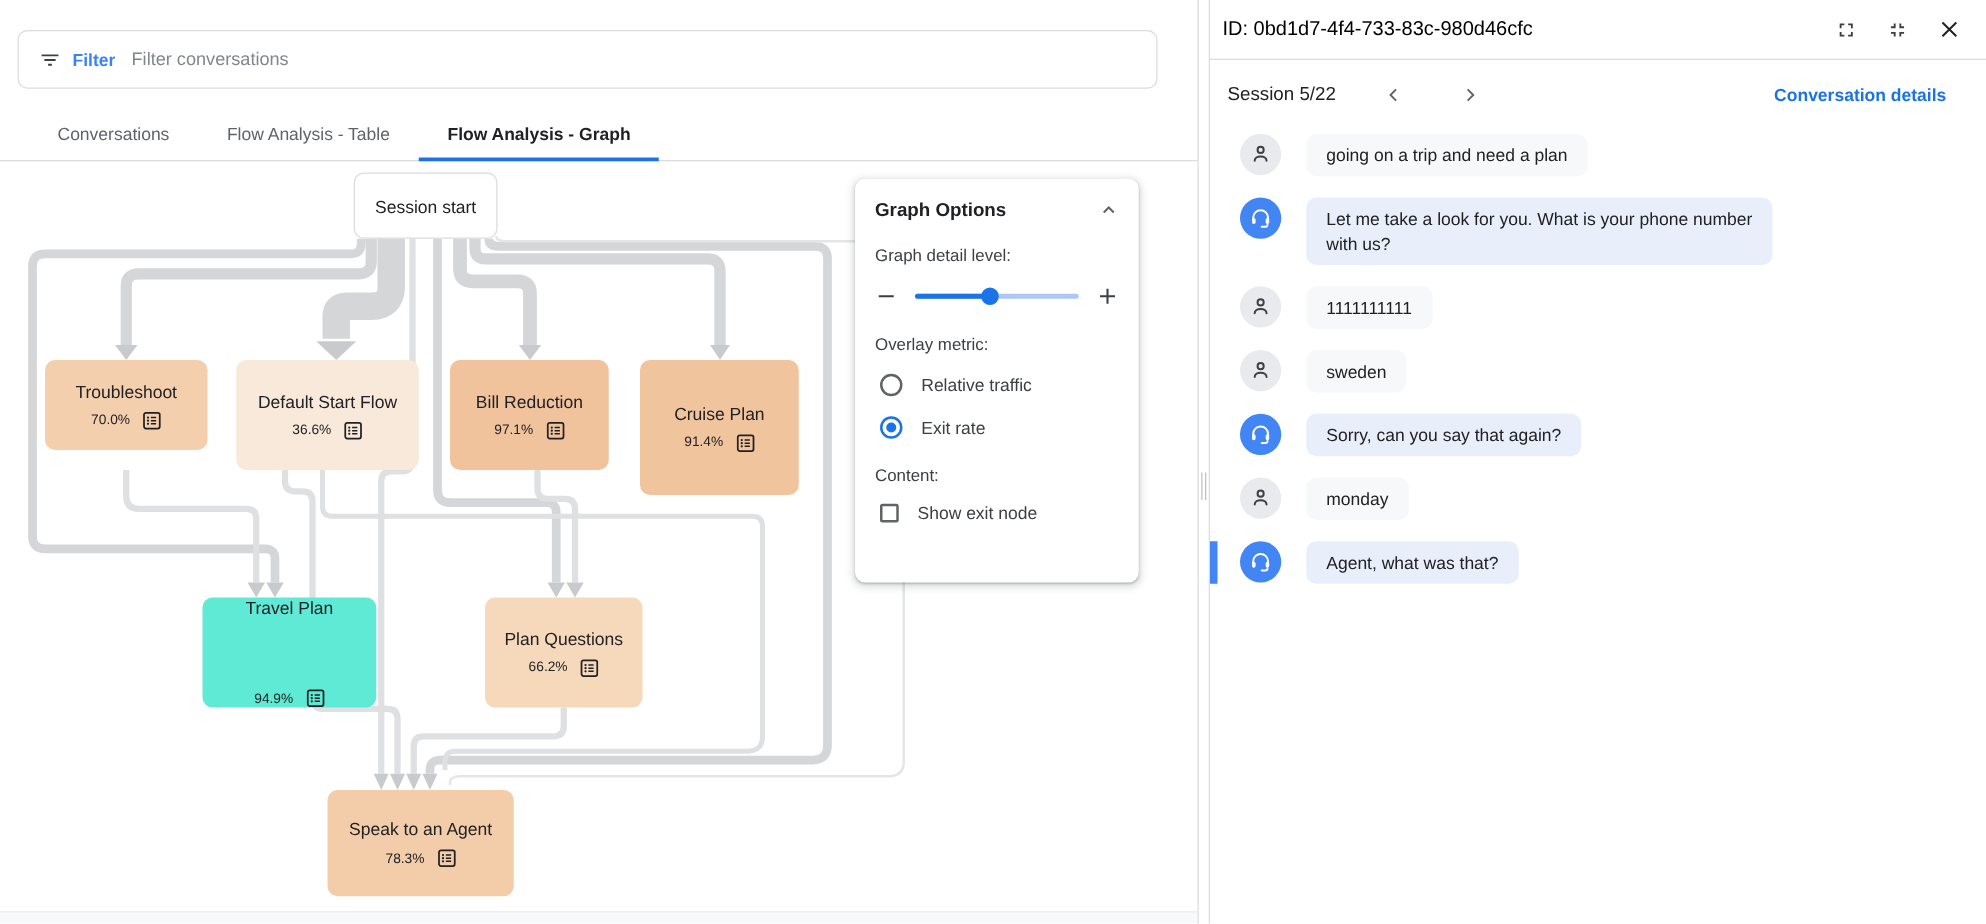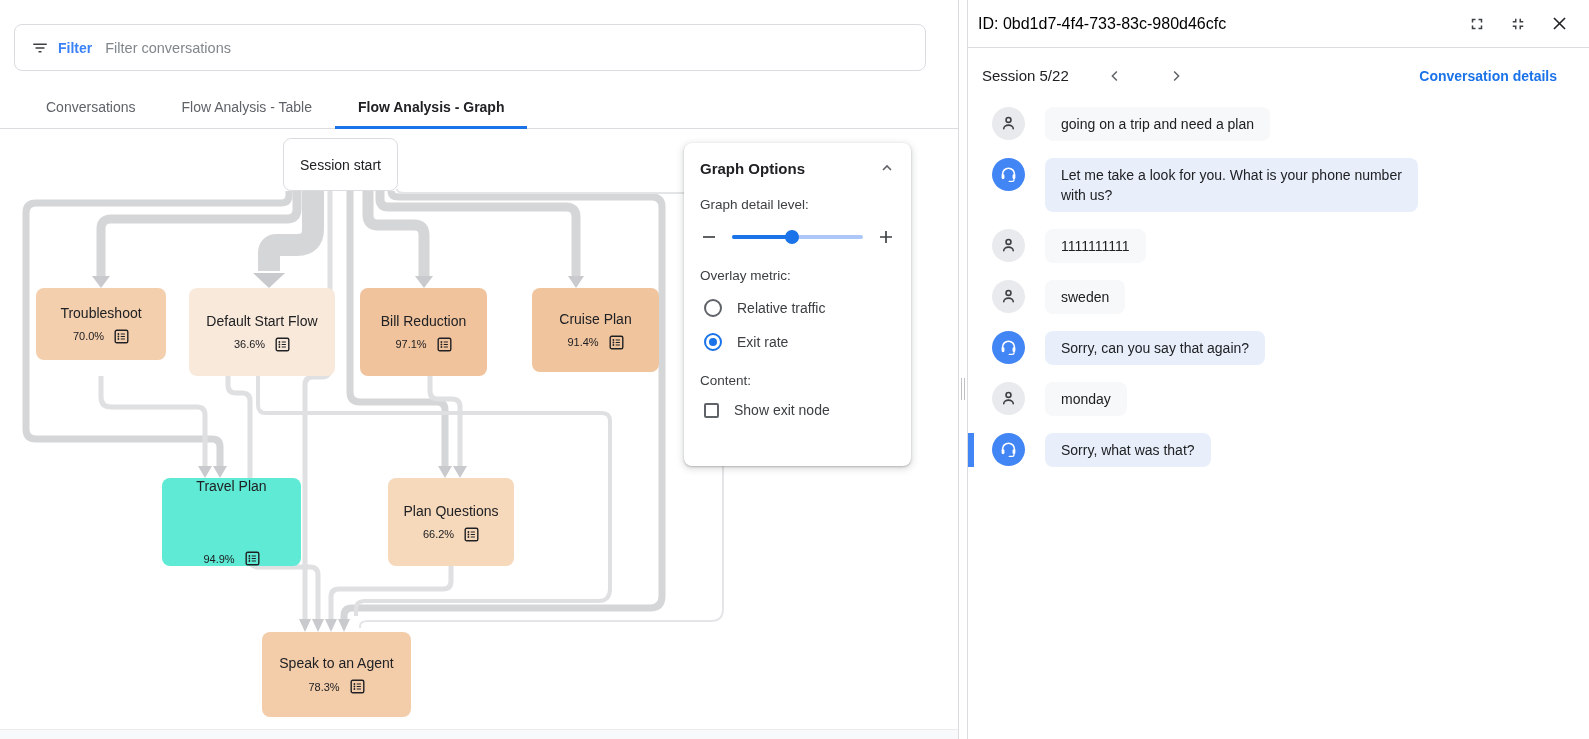--- a/index.html
+++ b/index.html
@@ -206,21 +206,21 @@
                 <svg width="15" height="15" viewBox="0 0 15 15" fill="none" stroke="#202124">
                   <rect x="1.2" y="1.2" width="12.6" height="12.6" rx="1.6" stroke-width="1.4"></rect>
                   <circle cx="4.4" cy="5" r="0.9" fill="#202124" stroke="none"></circle>
                   <circle cx="4.4" cy="7.5" r="0.9" fill="#202124" stroke="none"></circle>
                   <circle cx="4.4" cy="10" r="0.9" fill="#202124" stroke="none"></circle>
                   <path d="M6.7 5h4.2M6.7 7.5h4.2M6.7 10h4.2" stroke-width="1.2"></path>
                 </svg>
               </span>
             </div>
           </div>
-          <div class="gnode" style="left: 512px; top: 159px; width: 127px; height: 84px; background: rgb(240, 196, 157); margin-left: 20px;">
+          <div class="gnode" style="left: 512px; top: 159px; width: 127px; height: 108px; background: rgb(240, 196, 157);">
             <div class="ntitle">Cruise Plan</div>
             <div class="nstats">
               <span class="npct">91.4%</span>
               <span class="node-icon-btn">
                 <svg width="15" height="15" viewBox="0 0 15 15" fill="none" stroke="#202124">
                   <rect x="1.2" y="1.2" width="12.6" height="12.6" rx="1.6" stroke-width="1.4"></rect>
                   <circle cx="4.4" cy="5" r="0.9" fill="#202124" stroke="none"></circle>
                   <circle cx="4.4" cy="7.5" r="0.9" fill="#202124" stroke="none"></circle>
                   <circle cx="4.4" cy="10" r="0.9" fill="#202124" stroke="none"></circle>
                   <path d="M6.7 5h4.2M6.7 7.5h4.2M6.7 10h4.2" stroke-width="1.2"></path>
@@ -423,17 +423,17 @@
         <div class="msg-row">
           <div class="hl-bar"></div>
           <div class="avatar agent">
             <svg width="19" height="19" viewBox="0 0 24 24">
               <path d="M4.5 13.5v-2a7.5 7.5 0 0 1 15 0v2" fill="none" stroke="#fff" stroke-width="2"></path>
               <rect x="3.3" y="11.8" width="3.6" height="6.2" rx="1.8" fill="#fff"></rect>
               <rect x="17.1" y="11.8" width="3.6" height="6.2" rx="1.8" fill="#fff"></rect>
               <path d="M19 18.6a2.2 2.2 0 0 1-2.2 2.1H13" fill="none" stroke="#fff" stroke-width="1.8" stroke-linecap="round"></path>
             </svg>
           </div>
-          <div class="bubble agent">Sorry, what was that?</div>
+          <div class="bubble agent">Agent, what was that?</div>
         </div>
       </div>
   </div>
 </div>
 
 </body></html>

